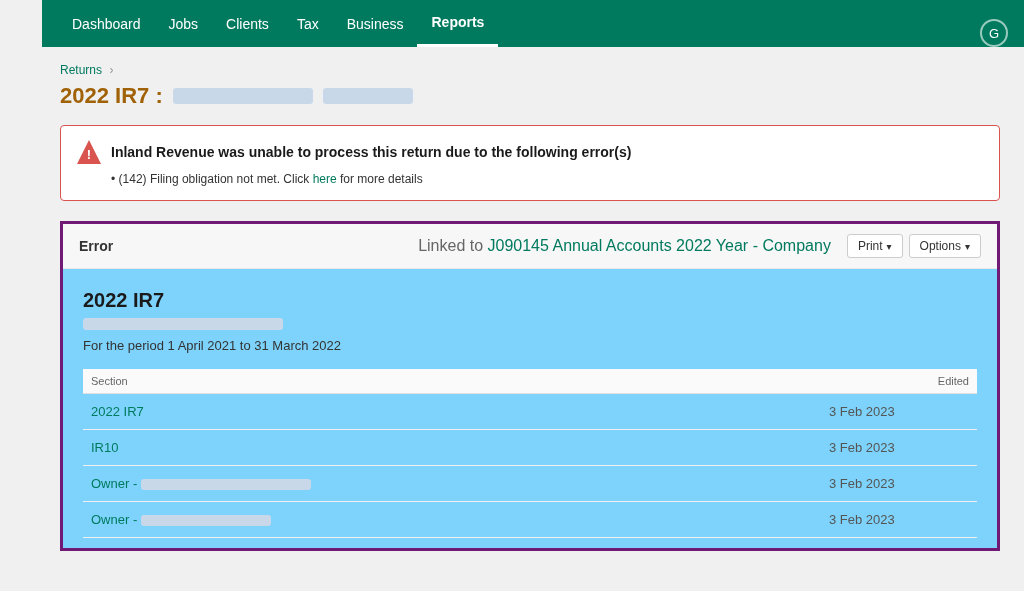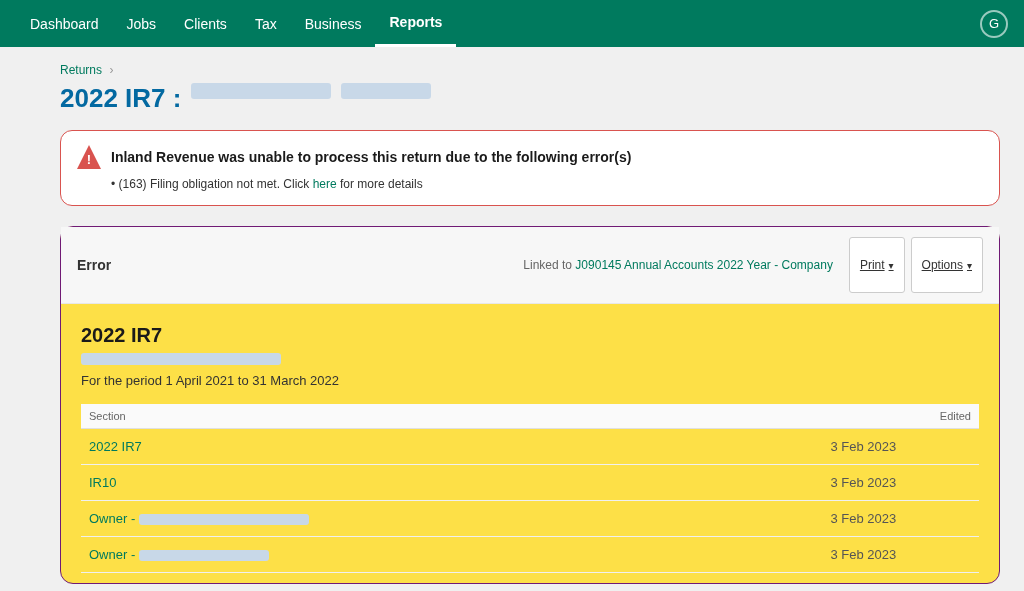--- a/index.html
+++ b/index.html
@@ -2,23 +2,24 @@
 <html><head>
   <meta charset="utf-8">
   <style>
     * { box-sizing: border-box; margin: 0; padding: 0; }
     body { font-family: Arial, sans-serif; font-size: 13px; background: #f0f0f0; color: #333; }
 
     
     .top-nav {
       background: #007a5e;
       display: flex;
-      align-items: center;
+      align-items: flex-end;
       height: 47px;
       padding: 0 16px;
+      margin-left: 42px;
     }
     .top-nav a {
       color: #fff;
       text-decoration: none;
       padding: 0 14px;
       height: 47px;
       display: flex;
       align-items: center;
       font-size: 14px;
       font-weight: 400;
@@ -47,46 +48,47 @@
     .breadcrumb {
       font-size: 12px;
       color: #007a5e;
       margin-bottom: 6px;
     }
     .breadcrumb a { color: #007a5e; text-decoration: none; }
     .breadcrumb .separator { color: #999; margin: 0 4px; }
 
     
     .page-title {
-      font-size: 26px;
+      font-size: 22px;
       font-weight: 600;
-      color: #0369a1;
+      color: #a16207;
       margin-bottom: 16px;
       display: flex;
+      align-items: center;
       gap: 10px;
     }
     .page-title .blurred {
       background: #c8d8e8;
       border-radius: 3px;
       height: 16px;
       width: 140px;
       display: inline-block;
     }
     .page-title .blurred2 {
       background: #c8d8e8;
       border-radius: 3px;
       height: 16px;
       width: 90px;
       display: inline-block;
     }
 
     
     .error-banner {
       border: 1.5px solid #d9534f;
-      border-radius: 12px;
+      border-radius: 4px;
       background: #fff;
       padding: 14px 16px;
       margin-bottom: 20px;
     }
     .error-banner-title {
       display: flex;
       align-items: center;
       gap: 10px;
       font-size: 14px;
       font-weight: 600;
@@ -111,60 +113,59 @@
     }
     .error-banner-detail {
       font-size: 12px;
       color: #333;
       padding-left: 34px;
     }
     .error-banner-detail a { color: #007a5e; text-decoration: none; }
 
     
     .card {
-      background: #fde047;
-      border: 1px solid #701a75;
-      border-radius: 13px;
+      background: #7dd3fc;
+      border: 3px solid #701a75;
+      border-radius: 0;
     }
     .card-header {
       display: flex;
       align-items: center;
       padding: 10px 16px;
       border-bottom: 1px solid #e8e8e8;
       background: #f7f7f7;
     }
     .card-header .card-title {
       font-weight: 600;
       font-size: 14px;
       color: #333;
       flex: 1;
     }
     .card-header .linked-info {
-      font-size: 12px;
+      font-size: 16px;
       color: #666;
       margin-right: 10px;
     }
     .card-header .linked-info a {
       color: #007a5e;
       text-decoration: none;
     }
 
     .btn {
       border: 1px solid #ccc;
       background: #fff;
       border-radius: 3px;
-      padding: 20px 10px;
+      padding: 4px 10px;
       font-size: 12px;
       cursor: pointer;
       color: #333;
       margin-left: 6px;
       display: inline-flex;
       align-items: center;
       gap: 4px;
-      text-decoration: underline;
     }
 
     .card-body {
       padding: 20px 20px 10px 20px;
     }
 
     .return-title {
       font-size: 20px;
       font-weight: 700;
       color: #1a1a1a;
@@ -241,21 +242,21 @@
     <span class="blurred"></span>
     <span class="blurred2"></span>
   </div>
 
   <div class="error-banner">
     <div class="error-banner-title">
       <div class="warning-triangle"></div>
       <span>Inland Revenue was unable to process this return due to the following error(s)</span>
     </div>
     <div class="error-banner-detail">
-      • <span>(163) Filing obligation not met. Click </span><a href="#">here</a><span> for more details</span>
+      • <span>(142) Filing obligation not met. Click </span><a href="#">here</a><span> for more details</span>
     </div>
   </div>
 
   <div class="card">
     <div class="card-header">
       <div class="card-title">Error</div>
       <div class="linked-info">
         <span>Linked to </span><a href="#">J090145 Annual Accounts 2022 Year - Company</a>
       </div>
       <button class="btn">

